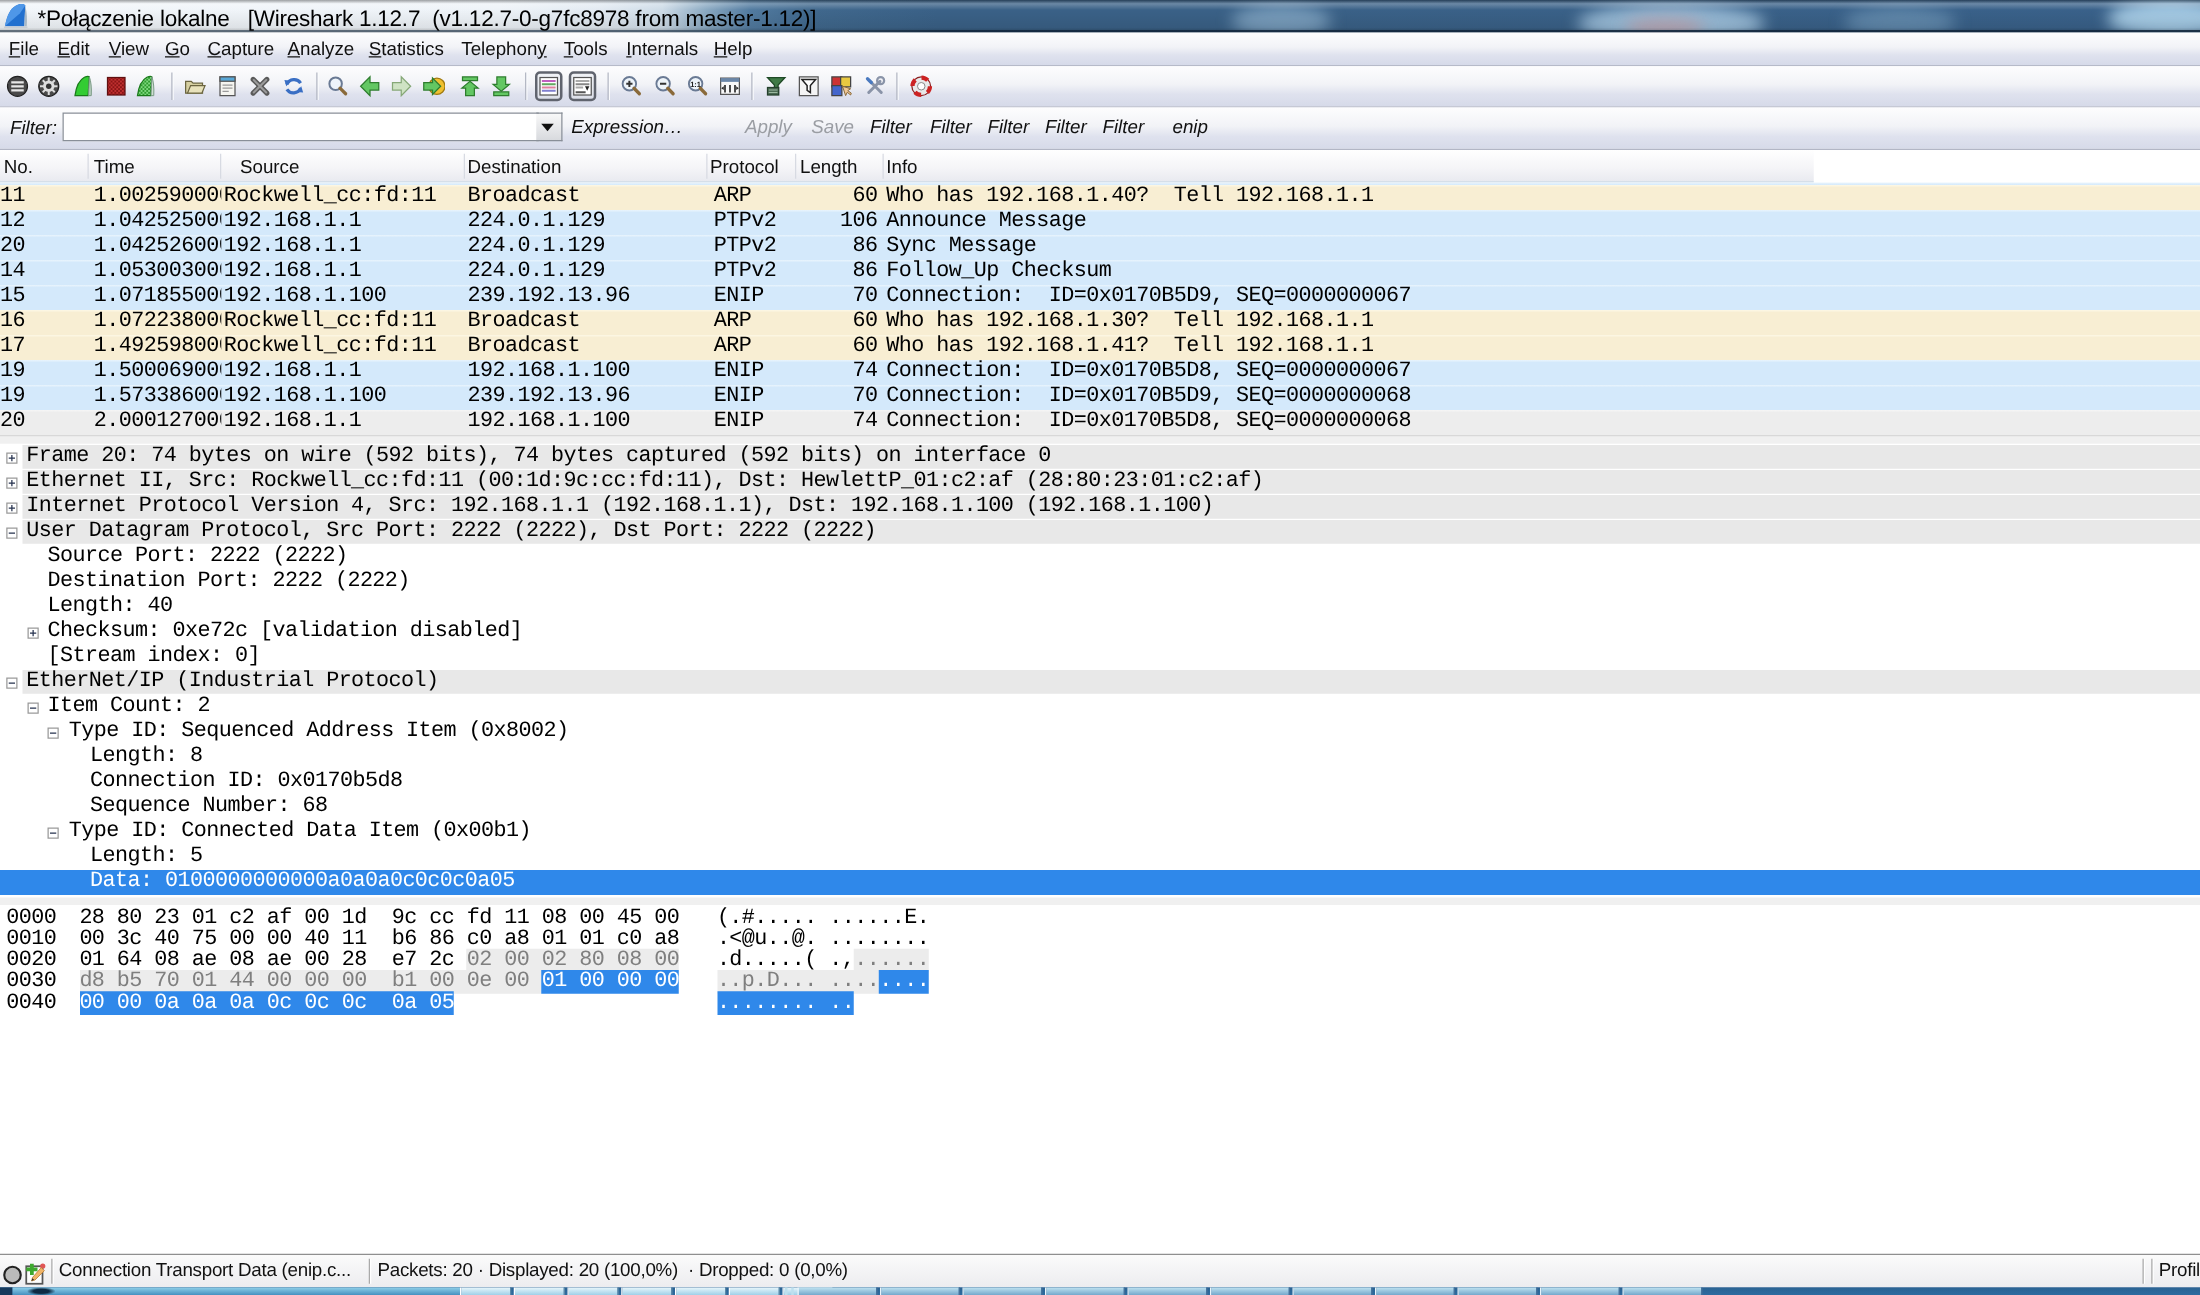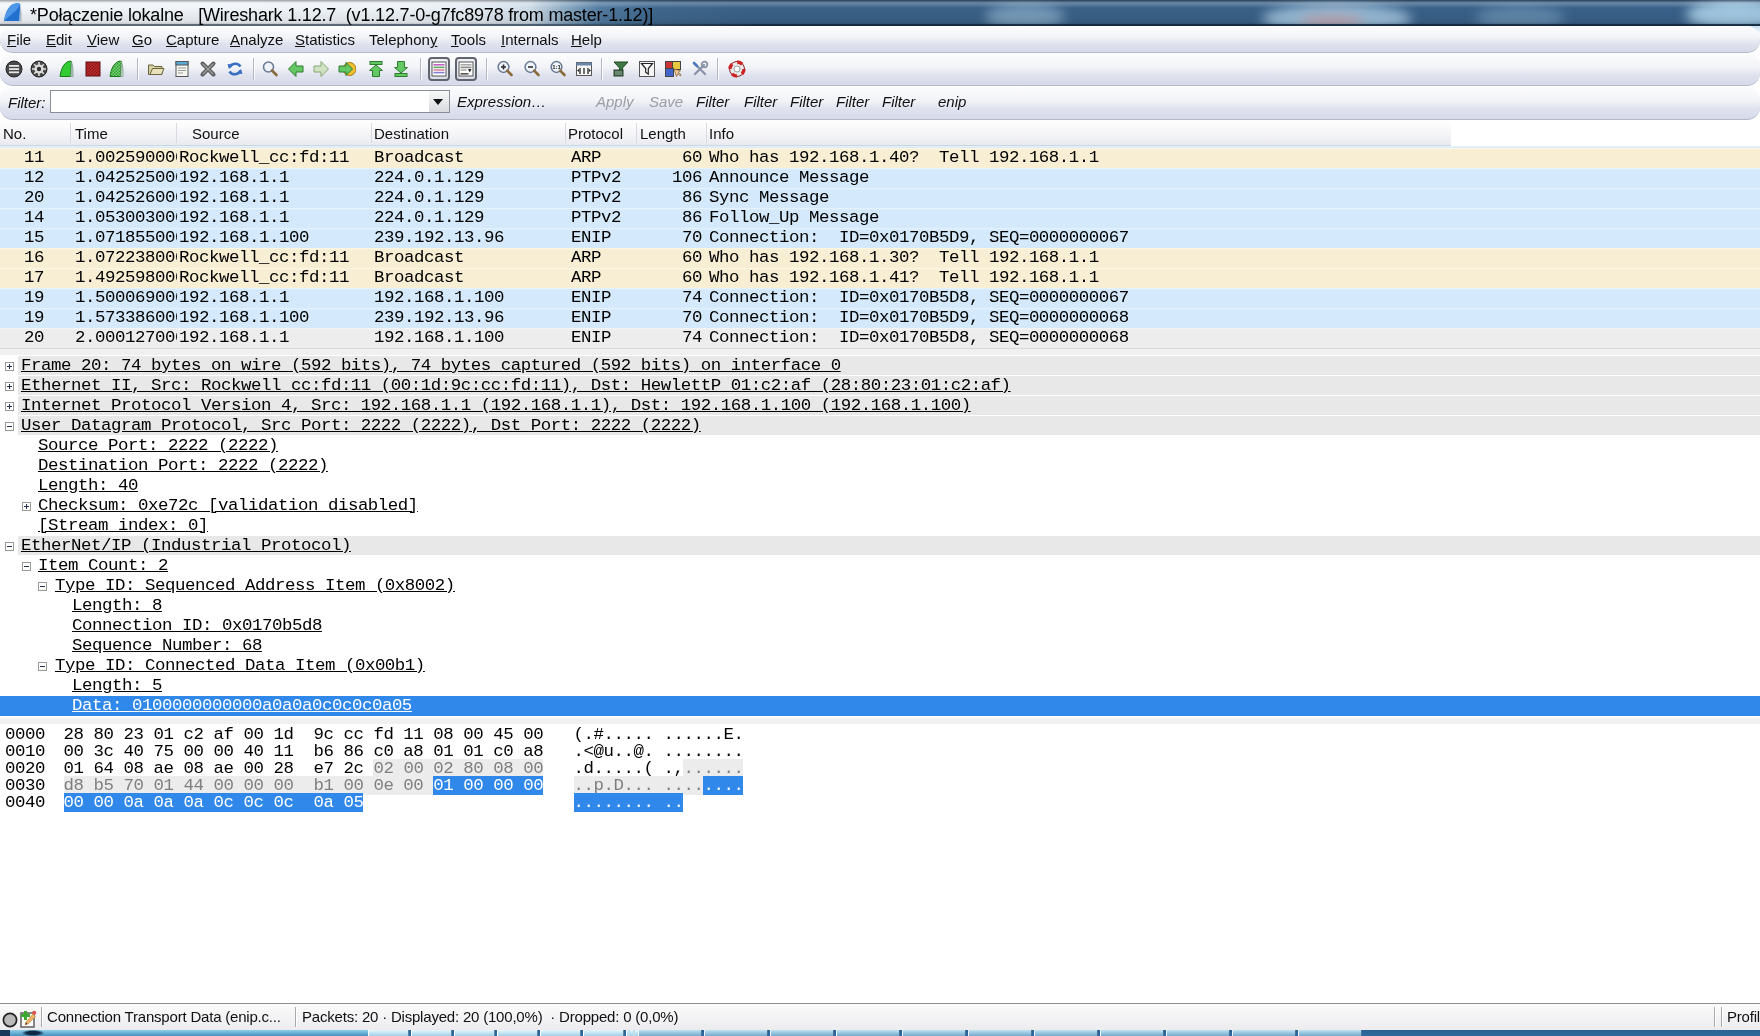--- a/index.html
+++ b/index.html
@@ -7,21 +7,21 @@
   #win{position:absolute;left:0;top:0;width:1760px;height:1036px;background:#fff;overflow:hidden;}
   .abs{position:absolute;}
   
   #title{left:0;top:0;width:1760px;height:26px;
     background:linear-gradient(to right,#f2f6fa 0px,#eef3f8 400px,#e2eaf2 480px,#cddbe7 530px,#8aa9c2 565px,#527ba0 600px,#40688d 650px,#3a6187 750px,#3a6187 1000px,#39618a 1760px);}
   #title .shade{left:0;top:0;width:1760px;height:26px;
     background:linear-gradient(to bottom,rgba(0,0,0,0.35) 0px,rgba(255,255,255,0.25) 3px,rgba(255,255,255,0) 8px,rgba(0,0,0,0.08) 22px,rgba(0,0,0,0.30) 26px);}
   .blob{position:absolute;border-radius:50%;filter:blur(6px);}
   #titletext{left:30px;top:5px;font-size:18px;color:#000;white-space:pre;letter-spacing:-0.18px;}
   
-  .band{left:0;width:1760px;background:linear-gradient(to bottom,#fdfdfe 0%,#f2f3f7 45%,#dfe2ee 70%,#d6dae9 100%);border-radius:13px;}
+  .band{left:0;width:1760px;background:linear-gradient(to bottom,#fdfdfe 0%,#f2f3f7 45%,#dfe2ee 70%,#d6dae9 100%);}
   #menubar{top:26px;height:26px;border-bottom:1px solid #b6bac9;}
   #toolbar{top:53px;height:32px;border-bottom:1px solid #b6bac9;}
   #filterbar{top:86px;height:33px;border-bottom:1px solid #b2b6c5;font-style:italic;}
   .mitem{position:absolute;top:5px;font-size:15px;color:#101010;}
   .mitem u{text-decoration:underline;}
   
   #flabel{left:8px;top:8px;font-size:15px;color:#101010;}
   #finput{left:50px;top:4px;width:379px;height:21px;background:#fff;border:1px solid #898f98;}
   #fdrop{left:429px;top:4px;width:20px;height:21px;background:linear-gradient(to bottom,#f8f8f8,#d8dade);border:1px solid #898f98;border-left:none;}
   #fdrop:after{content:"";position:absolute;left:4px;top:8px;border:5px solid transparent;border-top:6px solid #111;}
@@ -30,35 +30,35 @@
   
   #colhead{top:120px;left:0;width:1451px;height:25px;background:linear-gradient(to bottom,#ffffff,#f4f4f7 60%,#e9eaf0);border-bottom:1px solid #c9d6e4;}
   .ch{position:absolute;top:5px;font-size:15px;color:#101010;}
   .chsep{position:absolute;top:3px;width:1px;height:20px;background:#d7dae2;}
   
   #plist{top:147px;left:0;width:1760px;height:201px;background:#fff;font-family:"Liberation Mono",monospace;font-size:17.4px;letter-spacing:-0.44px;}
   .prow{position:absolute;left:0;width:1760px;height:20px;line-height:20px;white-space:pre;}
   .rowa{background:linear-gradient(to bottom,#fdf8e6 0px,#f8eed3 2px);} 
   .rowb{background:linear-gradient(to bottom,#eaf5fd 0px,#d4e9fb 2px);} 
   .rowg{background:linear-gradient(to bottom,#f6f6f6 0px,#ededed 2px);} 
-  .cno{position:absolute;left:0;width:68px;text-align:center;}
+  .cno{position:absolute;left:0;width:68px;text-align:left;}
   .ctime{position:absolute;left:75px;width:102px;overflow:hidden;}
   .csrc{position:absolute;left:179px;}
   .cdst{position:absolute;left:374px;}
   .cpro{position:absolute;left:571px;}
   .clen{position:absolute;left:620px;width:82px;text-align:right;}
   .cinfo{position:absolute;left:709px;}
   
   #split1{top:348px;left:0;width:1760px;height:7px;background:#f0f0f0;border-top:1px solid #d8d8d8;}
   
   #tree{top:355px;left:0;width:1760px;height:363px;background:#fff;font-family:"Liberation Mono",monospace;font-size:17.4px;letter-spacing:-0.44px;}
   .trow{position:absolute;left:0;width:1760px;height:20px;line-height:20px;white-space:pre;}
   .tgray{position:absolute;left:18px;right:0;top:0;bottom:1px;background:#e8e8e8;}
   .tsel{background:#2f88ea;color:#fff;}
-  .ttext{position:absolute;text-decoration:underline;}
+  .ttext{position:absolute;}
   .exp{position:absolute;top:6px;width:9px;height:9px;background:#fff;border:1px solid #9a9a9a;box-sizing:border-box;}
   .exp:before{content:"";position:absolute;left:1px;top:3px;width:5px;height:1px;background:#26324f;}
   .exp.plus:after{content:"";position:absolute;left:3px;top:1px;width:1px;height:5px;background:#26324f;}
   
   #split2{top:718px;left:0;width:1760px;height:6px;background:#f0f0f0;border-bottom:1px solid #9a9a9a;}
   #hex{top:724px;left:0;width:1760px;height:279px;background:#fff;font-family:"Liberation Mono",monospace;font-size:17.4px;letter-spacing:-0.44px;}
   .hline{position:absolute;left:0;width:1760px;height:17px;line-height:17px;white-space:pre;}
   .hoff{position:absolute;left:5px;}
   .hhex{position:absolute;left:63.5px;}
   .hasc{position:absolute;left:573.5px;}
@@ -326,21 +326,21 @@
     <div class="chsep" style="left:636px;"></div>
     <div class="chsep" style="left:706px;"></div>
   </div>
 
   <div id="plist" class="abs">
     <div class="prow rowb" style="top:-1px;height:2px;"></div>
     <div id="prows">
         <div class="prow rowa" style="top:1px"><span class="cno">11</span><span class="ctime">1.002590000</span><span class="csrc">Rockwell_cc:fd:11</span><span class="cdst">Broadcast</span><span class="cpro">ARP</span><span class="clen">60</span><span class="cinfo">Who has 192.168.1.40?  Tell 192.168.1.1</span></div>
         <div class="prow rowb" style="top:21px"><span class="cno">12</span><span class="ctime">1.042525000</span><span class="csrc">192.168.1.1</span><span class="cdst">224.0.1.129</span><span class="cpro">PTPv2</span><span class="clen">106</span><span class="cinfo">Announce Message</span></div>
         <div class="prow rowb" style="top:41px"><span class="cno">20</span><span class="ctime">1.042526000</span><span class="csrc">192.168.1.1</span><span class="cdst">224.0.1.129</span><span class="cpro">PTPv2</span><span class="clen">86</span><span class="cinfo">Sync Message</span></div>
-        <div class="prow rowb" style="top:61px"><span class="cno">14</span><span class="ctime">1.053003000</span><span class="csrc">192.168.1.1</span><span class="cdst">224.0.1.129</span><span class="cpro">PTPv2</span><span class="clen">86</span><span class="cinfo">Follow_Up Message</span></div>
+        <div class="prow rowb" style="top:61px"><span class="cno">14</span><span class="ctime">1.053003000</span><span class="csrc">192.168.1.1</span><span class="cdst">224.0.1.129</span><span class="cpro">PTPv2</span><span class="clen">86</span><span class="cinfo">Follow_Up Checksum</span></div>
         <div class="prow rowb" style="top:81px"><span class="cno">15</span><span class="ctime">1.071855000</span><span class="csrc">192.168.1.100</span><span class="cdst">239.192.13.96</span><span class="cpro">ENIP</span><span class="clen">70</span><span class="cinfo">Connection:  ID=0x0170B5D9, SEQ=0000000067</span></div>
         <div class="prow rowa" style="top:101px"><span class="cno">16</span><span class="ctime">1.072238000</span><span class="csrc">Rockwell_cc:fd:11</span><span class="cdst">Broadcast</span><span class="cpro">ARP</span><span class="clen">60</span><span class="cinfo">Who has 192.168.1.30?  Tell 192.168.1.1</span></div>
         <div class="prow rowa" style="top:121px"><span class="cno">17</span><span class="ctime">1.492598000</span><span class="csrc">Rockwell_cc:fd:11</span><span class="cdst">Broadcast</span><span class="cpro">ARP</span><span class="clen">60</span><span class="cinfo">Who has 192.168.1.41?  Tell 192.168.1.1</span></div>
         <div class="prow rowb" style="top:141px"><span class="cno">19</span><span class="ctime">1.500069000</span><span class="csrc">192.168.1.1</span><span class="cdst">192.168.1.100</span><span class="cpro">ENIP</span><span class="clen">74</span><span class="cinfo">Connection:  ID=0x0170B5D8, SEQ=0000000067</span></div>
         <div class="prow rowb" style="top:161px"><span class="cno">19</span><span class="ctime">1.573386000</span><span class="csrc">192.168.1.100</span><span class="cdst">239.192.13.96</span><span class="cpro">ENIP</span><span class="clen">70</span><span class="cinfo">Connection:  ID=0x0170B5D9, SEQ=0000000068</span></div>
         <div class="prow rowg" style="top:181px"><span class="cno">20</span><span class="ctime">2.000127000</span><span class="csrc">192.168.1.1</span><span class="cdst">192.168.1.100</span><span class="cpro">ENIP</span><span class="clen">74</span><span class="cinfo">Connection:  ID=0x0170B5D8, SEQ=0000000068</span></div>
       </div>
   </div>
 
   <div id="split1" class="abs"></div>

